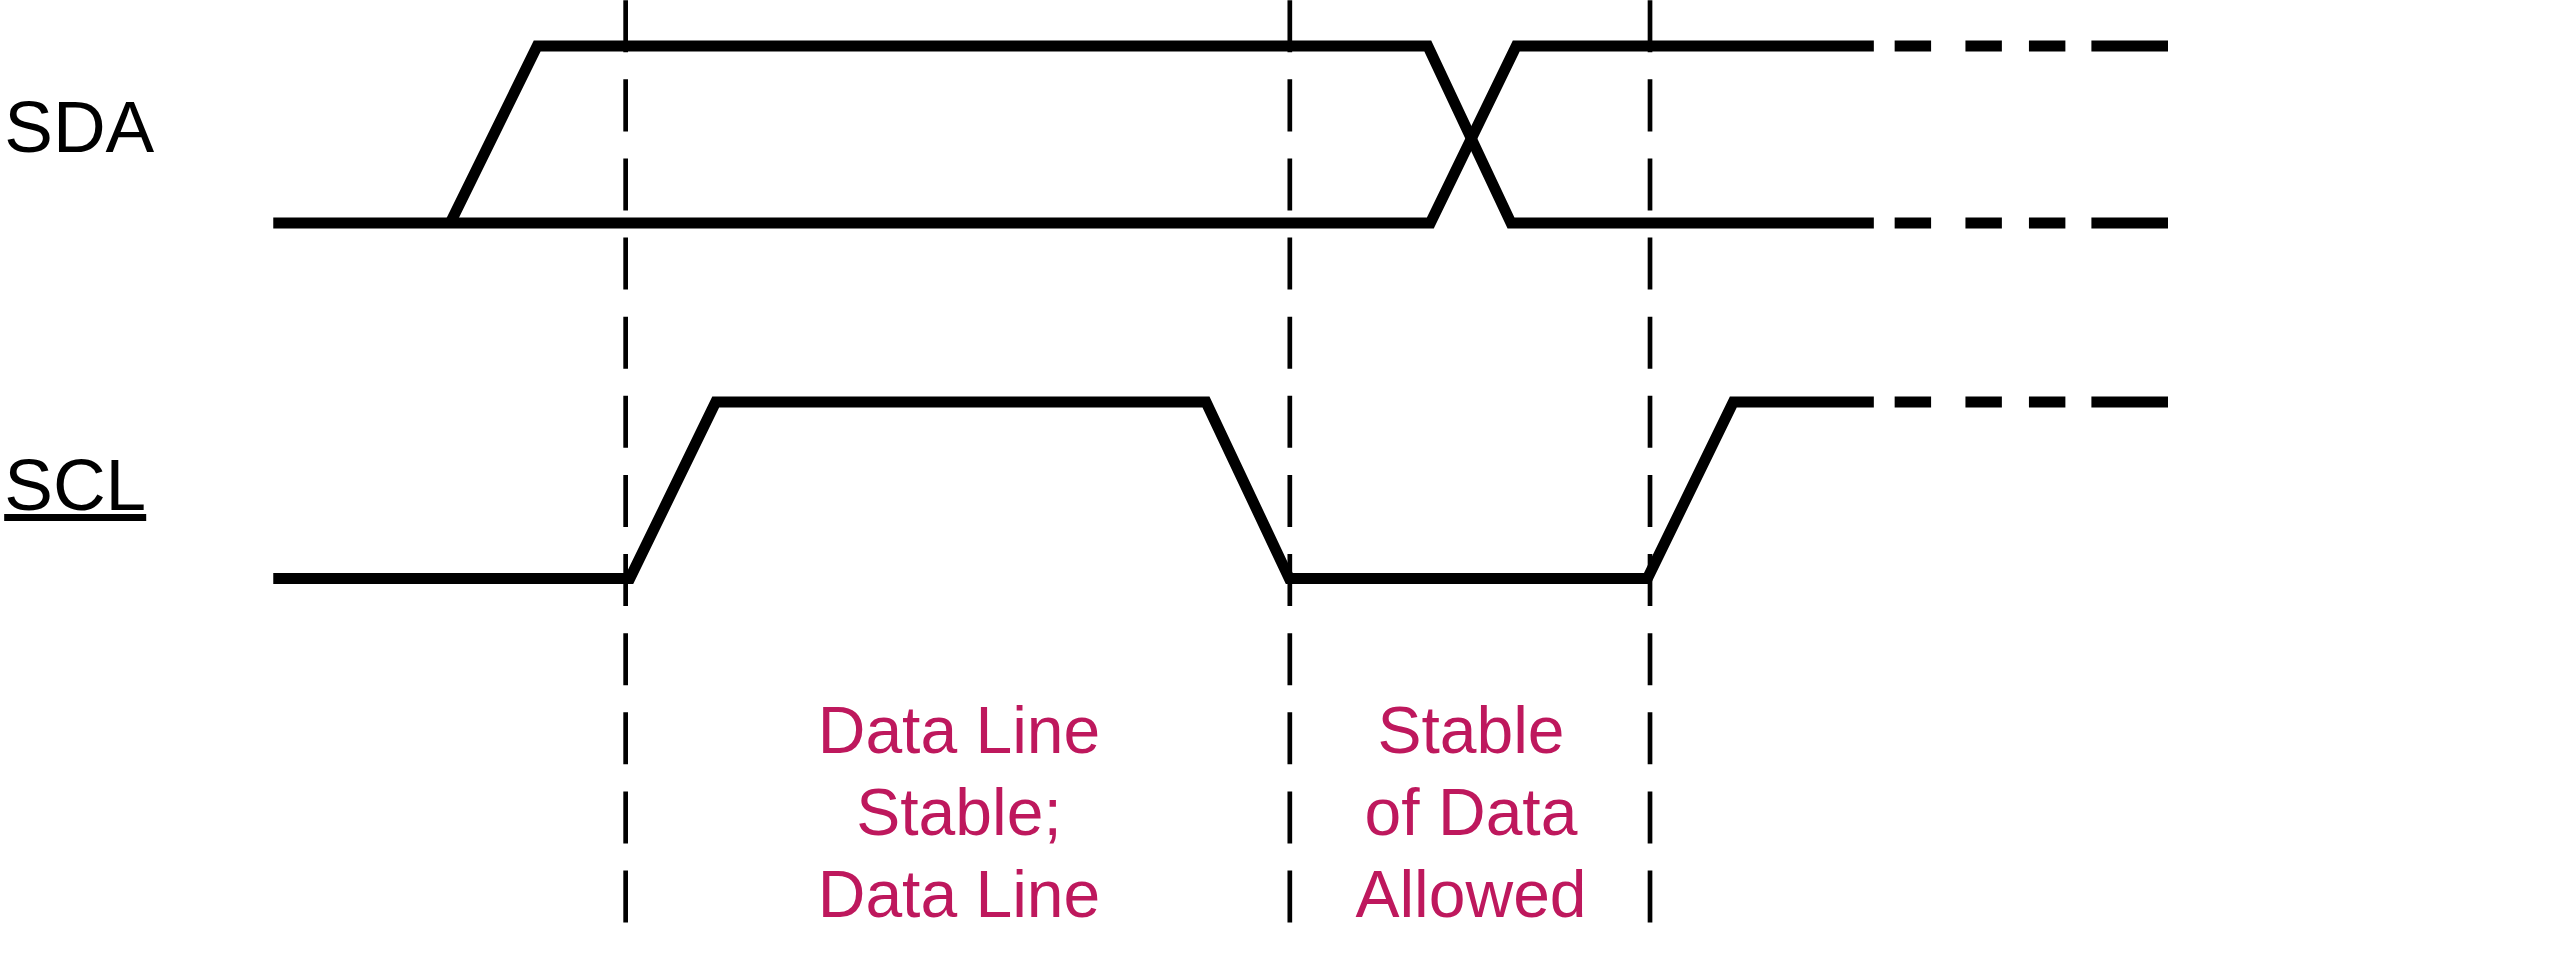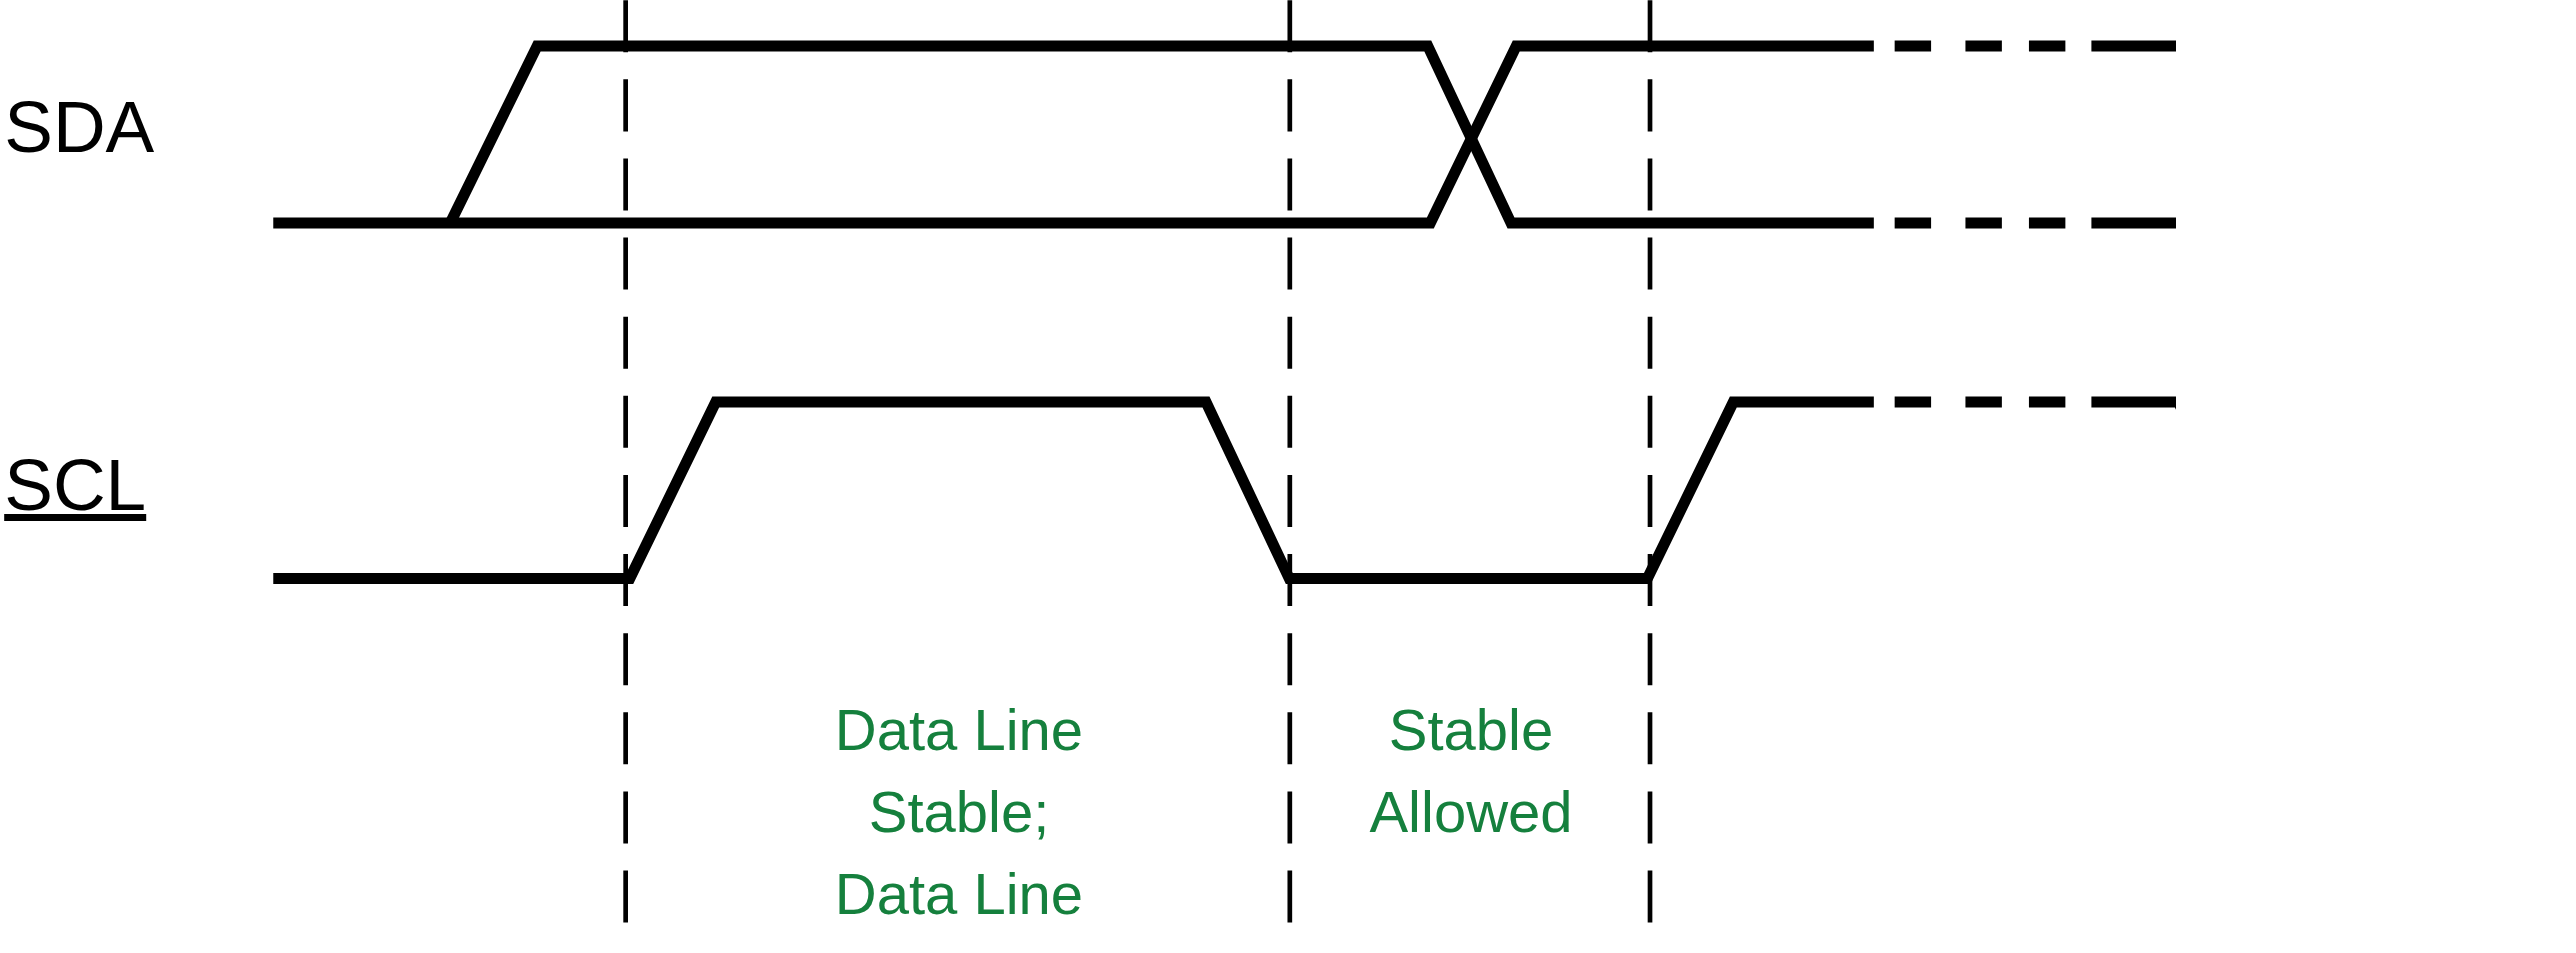--- a/index.html
+++ b/index.html
@@ -7,21 +7,20 @@
     padding: 0;
     background: #ffffff;
     font-family: "Liberation Sans", sans-serif;
   }
   .canvas {
     position: relative;
     width: 2168px;
     height: 954px;
     background: #ffffff;
     overflow: hidden;
-    padding-left: 8px;
   }
   .wave-svg {
     position: absolute;
     left: 0;
     top: 0;
     width: 2576px;
     height: 954px;
     display: block;
   }
   .sig-label {
@@ -32,24 +31,24 @@
     line-height: 1;
     color: #000000;
     white-space: nowrap;
   }
   .sig-label.sda { top: 90px; }
   .sig-label.scl { top: 448px; text-decoration: underline; }
   .annotation {
     position: absolute;
     top: 689px;
     width: 468px;
-    font-size: 58px;
+    font-size: 66px;
     line-height: 82px;
     text-align: center;
-    color: #15803d;
+    color: #be185d;
   }
   .annotation.stable  { left: 725px; }
   .annotation.allowed { left: 1237px; }
   .annotation span { display: block; white-space: nowrap; }
 </style>
 </head>
 <body>
 
 <div class="canvas">
 
@@ -87,17 +86,18 @@
   <div class="sig-label scl">SCL</div>
 
   <div class="annotation stable">
     <span>Data Line</span>
     <span>Stable;</span>
     <span>Data Line</span>
   </div>
 
   <div class="annotation allowed">
     <span>Stable</span>
+    <span>of Data</span>
     <span>Allowed</span>
   </div>
 
 </div>
 
 
 </body></html>

